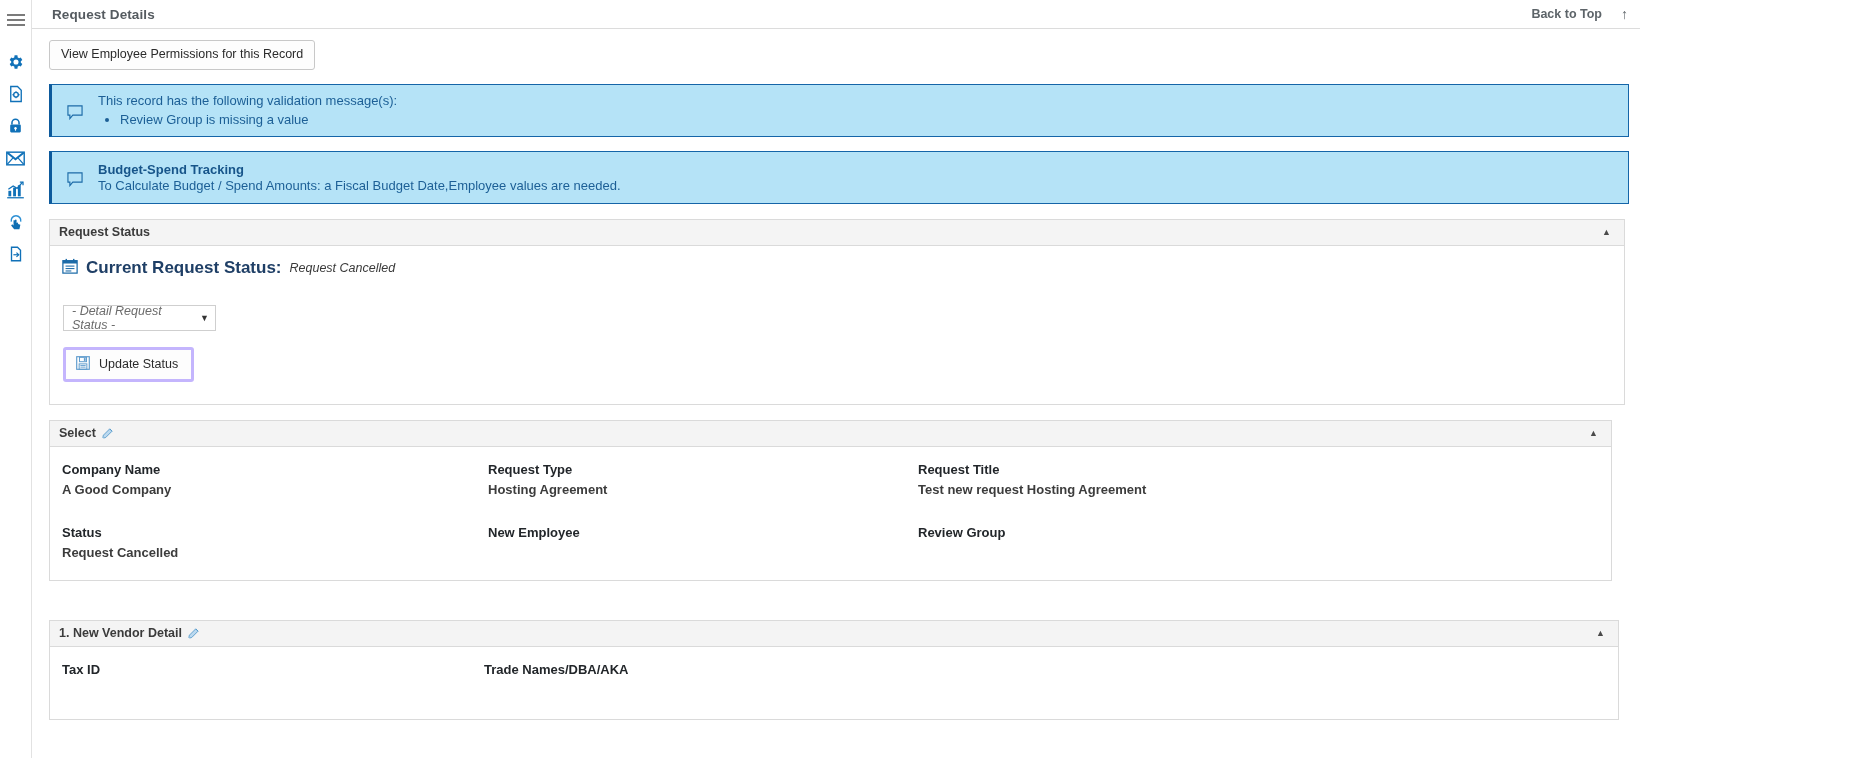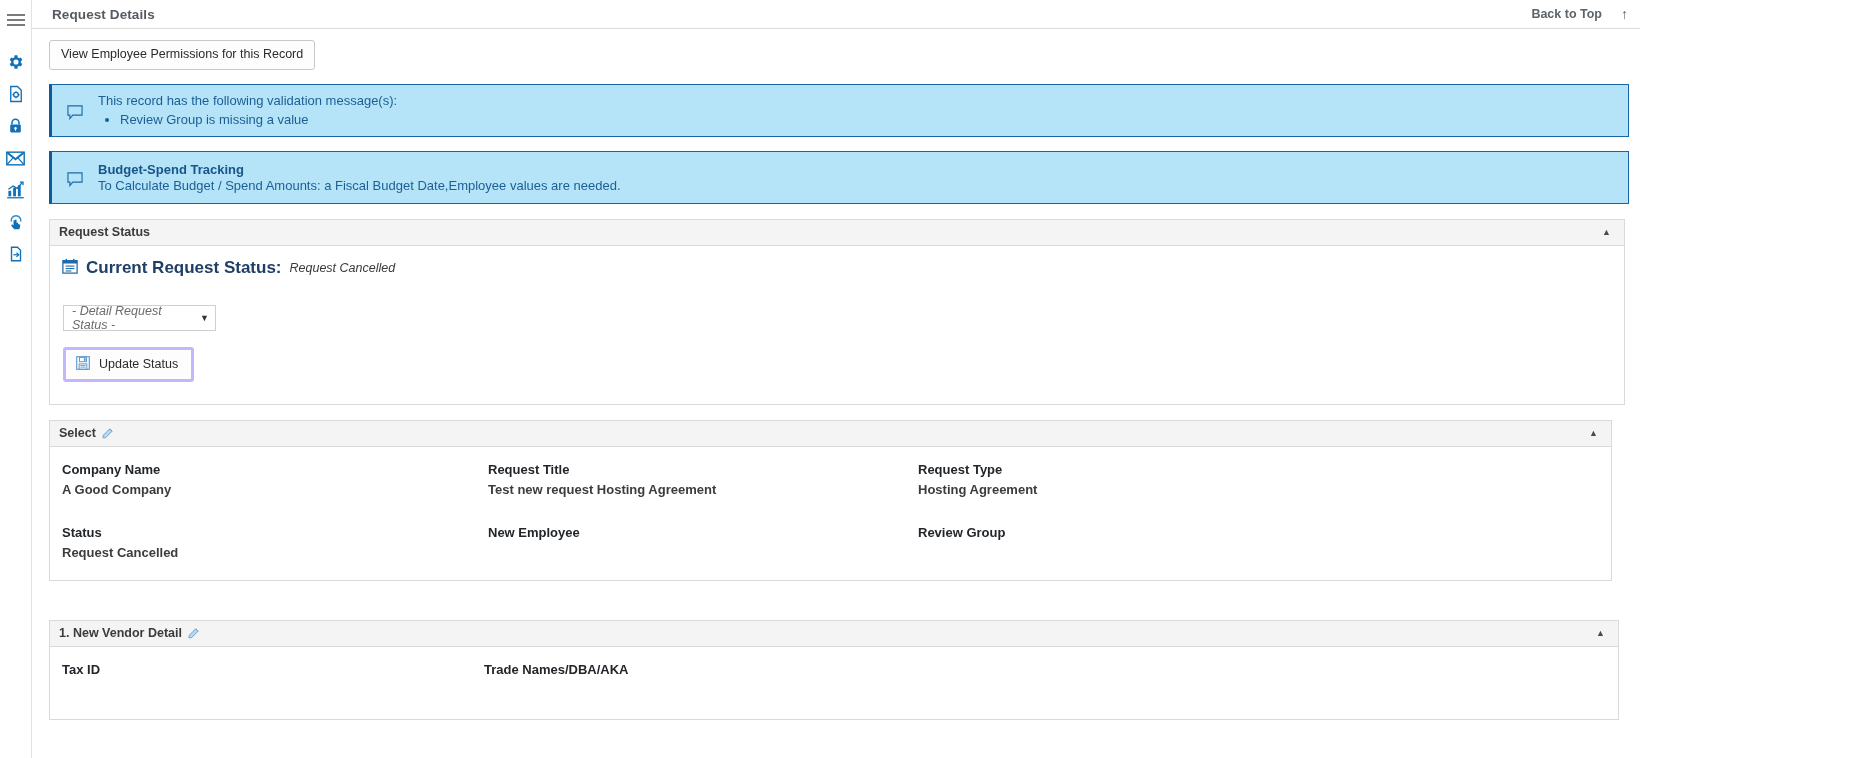--- a/index.html
+++ b/index.html
@@ -352,26 +352,26 @@
         <span class="panel-collapse">▲</span>
       </div>
       <div class="panel-body">
         <div class="field-grid">
 
           <div>
             <div class="field-label">Company Name</div>
             <div class="field-value">A Good Company</div>
           </div>
           <div>
+            <div class="field-label">Request Type</div>
+            <div class="field-value">Hosting Agreement</div>
+          </div>
+          <div>
             <div class="field-label">Request Title</div>
             <div class="field-value">Test new request Hosting Agreement</div>
-          </div>
-          <div>
-            <div class="field-label">Request Type</div>
-            <div class="field-value">Hosting Agreement</div>
           </div>
 
           <div>
             <div class="field-label">Status</div>
             <div class="field-value">Request Cancelled</div>
           </div>
           <div>
             <div class="field-label">New Employee</div>
             <div class="field-value empty"></div>
           </div>

